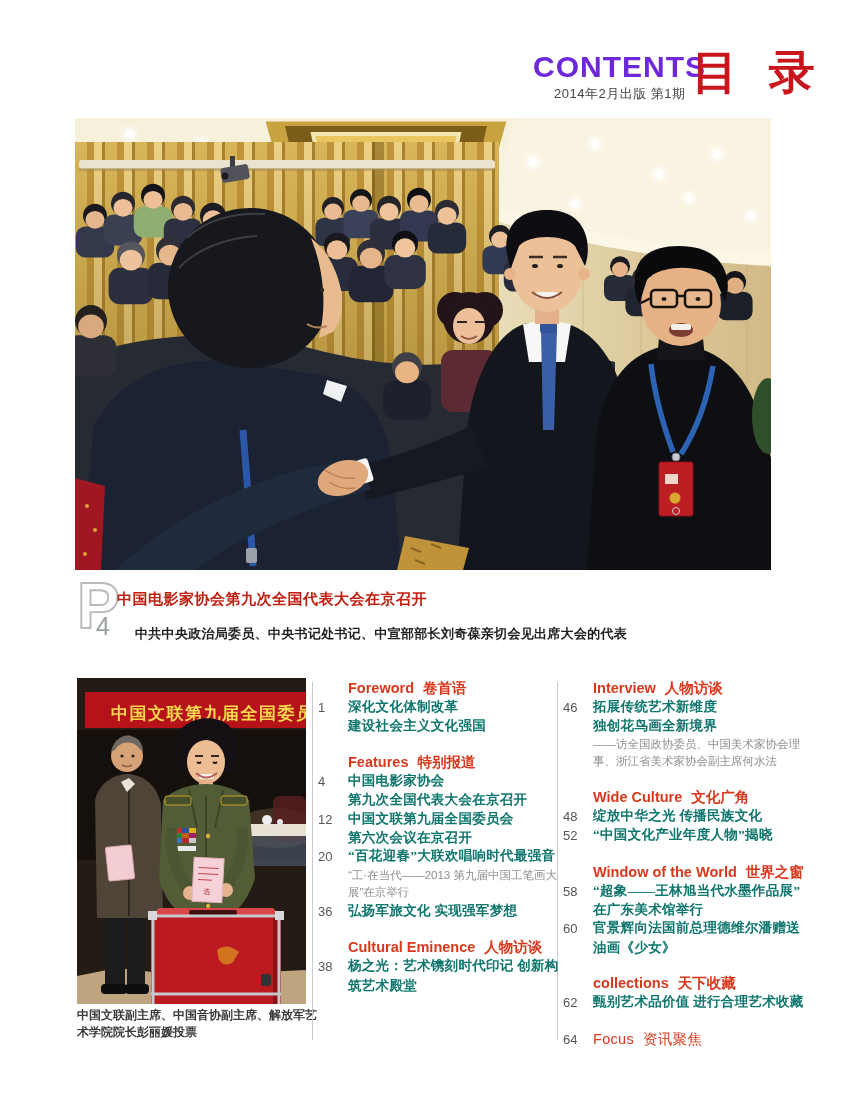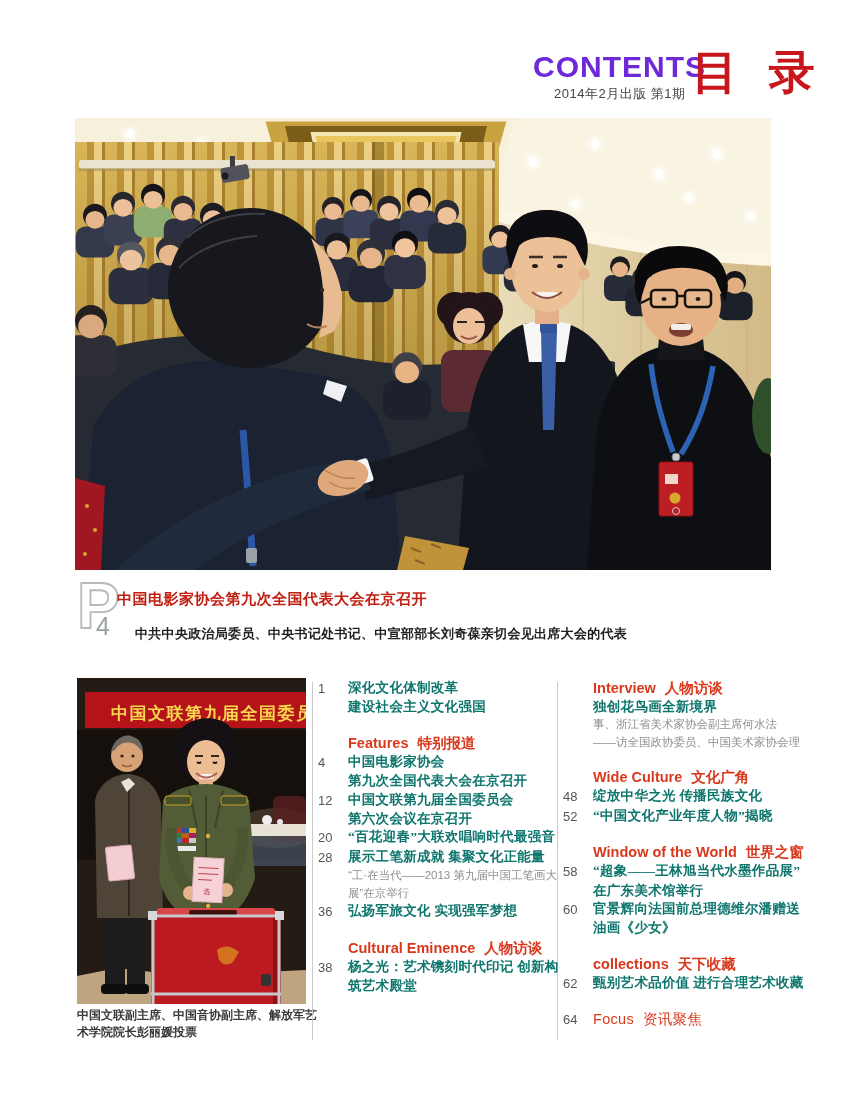--- a/index.html
+++ b/index.html
@@ -418,20 +418,21 @@
     <path d="M140,272 q10,-8 22,2 l-6,10 q-8,6 -14,-2 Z" fill="#d4731f"></path>
     <rect x="184" y="296" width="10" height="12" rx="2" fill="#333333"></rect>
   </g>
 </svg>
 <div class="photo-caption">中国文联副主席、中国音协副主席、解放军艺术学院院长彭丽媛投票</div>
 
 <div class="v-divider" id="divider-1"></div>
 <div class="v-divider" id="divider-2"></div>
 <div class="toc-col" id="toc-col-left">
     <div class="toc-section">
+      <div class="toc-header"><span class="en">Foreword</span><span class="cn">卷首语</span></div>
       <div class="toc-line">
         <span class="toc-num">1</span>
         <span class="toc-text">深化文化体制改革</span>
       </div>
       <div class="toc-line">
         <span class="toc-num"></span>
         <span class="toc-text">建设社会主义文化强国</span>
       </div>
     </div>
     <div class="toc-section">
@@ -449,24 +450,20 @@
         <span class="toc-text">中国文联第九届全国委员会</span>
       </div>
       <div class="toc-line">
         <span class="toc-num"></span>
         <span class="toc-text">第六次会议在京召开</span>
       </div>
       <div class="toc-line">
         <span class="toc-num">20</span>
         <span class="toc-text">“百花迎春”大联欢唱响时代最强音</span>
       </div>
-      <div class="toc-line">
-        <span class="toc-num">28</span>
-        <span class="toc-text">展示工笔新成就  集聚文化正能量</span>
-      </div>
       <div class="toc-line sub">
         <span class="toc-num"></span>
         <span class="toc-text">“工·在当代——2013 第九届中国工笔画大</span>
       </div>
       <div class="toc-line sub">
         <span class="toc-num"></span>
         <span class="toc-text">展”在京举行</span>
       </div>
       <div class="toc-line">
         <span class="toc-num">36</span>
@@ -482,30 +479,34 @@
       <div class="toc-line">
         <span class="toc-num"></span>
         <span class="toc-text">筑艺术殿堂</span>
       </div>
     </div>
   </div>
 <div class="toc-col" id="toc-col-right">
     <div class="toc-section">
       <div class="toc-header"><span class="en">Interview</span><span class="cn">人物访谈</span></div>
       <div class="toc-line">
+        <span class="toc-num">46</span>
+        <span class="toc-text">拓展传统艺术新维度</span>
+      </div>
+      <div class="toc-line">
         <span class="toc-num"></span>
         <span class="toc-text">独创花鸟画全新境界</span>
       </div>
       <div class="toc-line sub">
         <span class="toc-num"></span>
+        <span class="toc-text">——访全国政协委员、中国美术家协会理</span>
+      </div>
+      <div class="toc-line sub">
+        <span class="toc-num"></span>
         <span class="toc-text">事、浙江省美术家协会副主席何水法</span>
-      </div>
-      <div class="toc-line sub">
-        <span class="toc-num"></span>
-        <span class="toc-text">——访全国政协委员、中国美术家协会理</span>
       </div>
     </div>
     <div class="toc-section">
       <div class="toc-header"><span class="en">Wide Culture</span><span class="cn">文化广角</span></div>
       <div class="toc-line">
         <span class="toc-num">48</span>
         <span class="toc-text">绽放中华之光  传播民族文化</span>
       </div>
       <div class="toc-line">
         <span class="toc-num">52</span>

